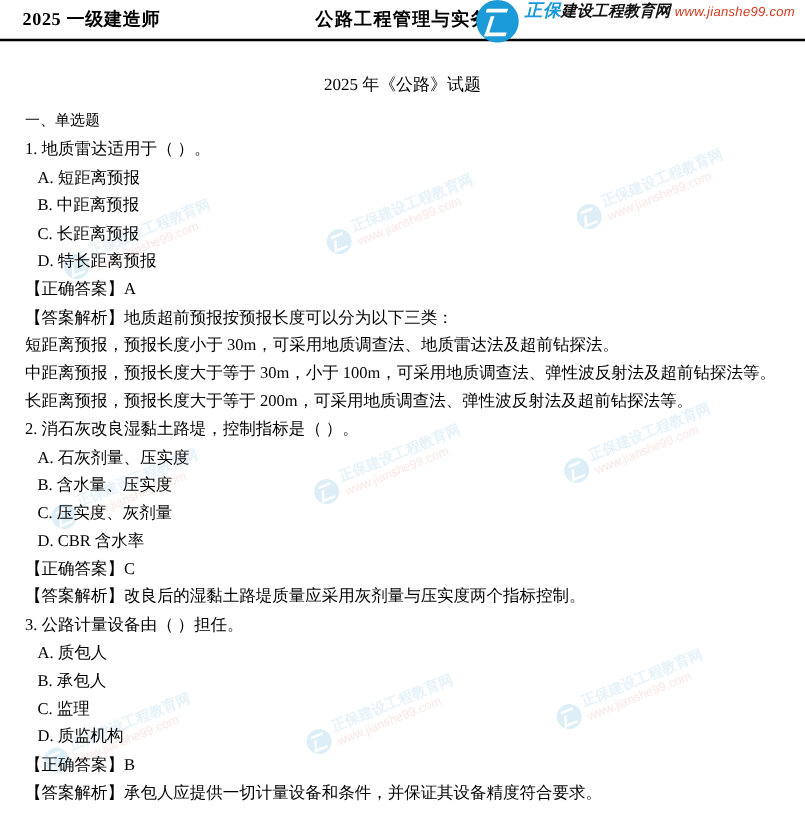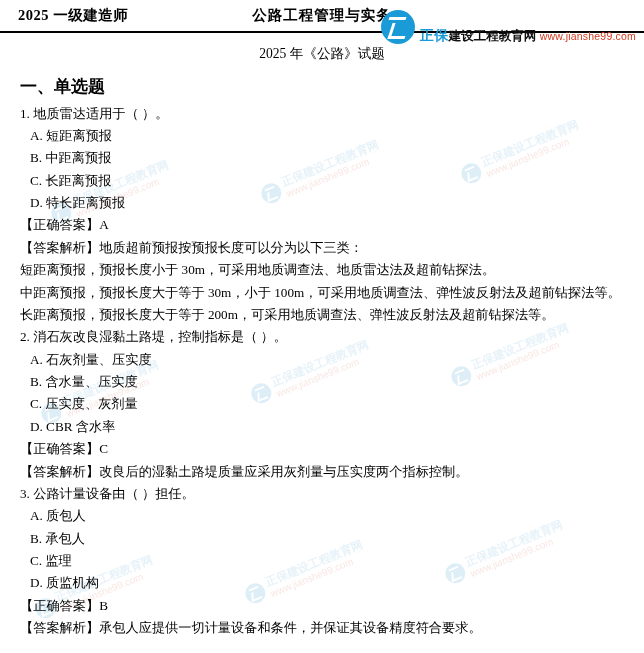--- a/index.html
+++ b/index.html
@@ -43,24 +43,25 @@
     right: 0;
     text-align: center;
     font-size: 14.5px;
     font-weight: bold;
     letter-spacing: 1px;
     pointer-events: none;
   }
   .header-logo {
     position: absolute;
     right: 8px;
-    top: 10px;
+    top: 0;
     display: flex;
-    align-items: flex-end;
+    align-items: flex-start;
     gap: 5px;
+    font-style: italic;
   }
   .logo-mark {
     width: 34px;
     height: 34px;
     border-radius: 50%;
     background: #1a9ad6;
     position: relative;
     flex: none;
   }
   .logo-mark::before {
@@ -108,33 +109,33 @@
   .header-rule {
     height: 2px;
     background: #000000;
     margin: 0;
   }
 
   
   .doc {
     position: relative;
     z-index: 2;
-    padding: 10px 20px 0 20px;
+    padding: 24px 20px 0 20px;
     box-sizing: border-box;
     font-size: 13.2px;
     line-height: 1.62;
   }
   .doc-title {
     text-align: center;
     font-size: 13.6px;
     margin-bottom: 8px;
   }
   .section-head {
-    font-weight: bold;
-    font-size: 17px;
+    font-weight: normal;
+    font-size: 12px;
     margin: 2px 0 2px 0;
   }
   .q-stem {
     margin: 1px 0;
   }
   .opt {
     margin: 1px 0 1px 10px;
   }
   .ans {
     margin: 1px 0;

